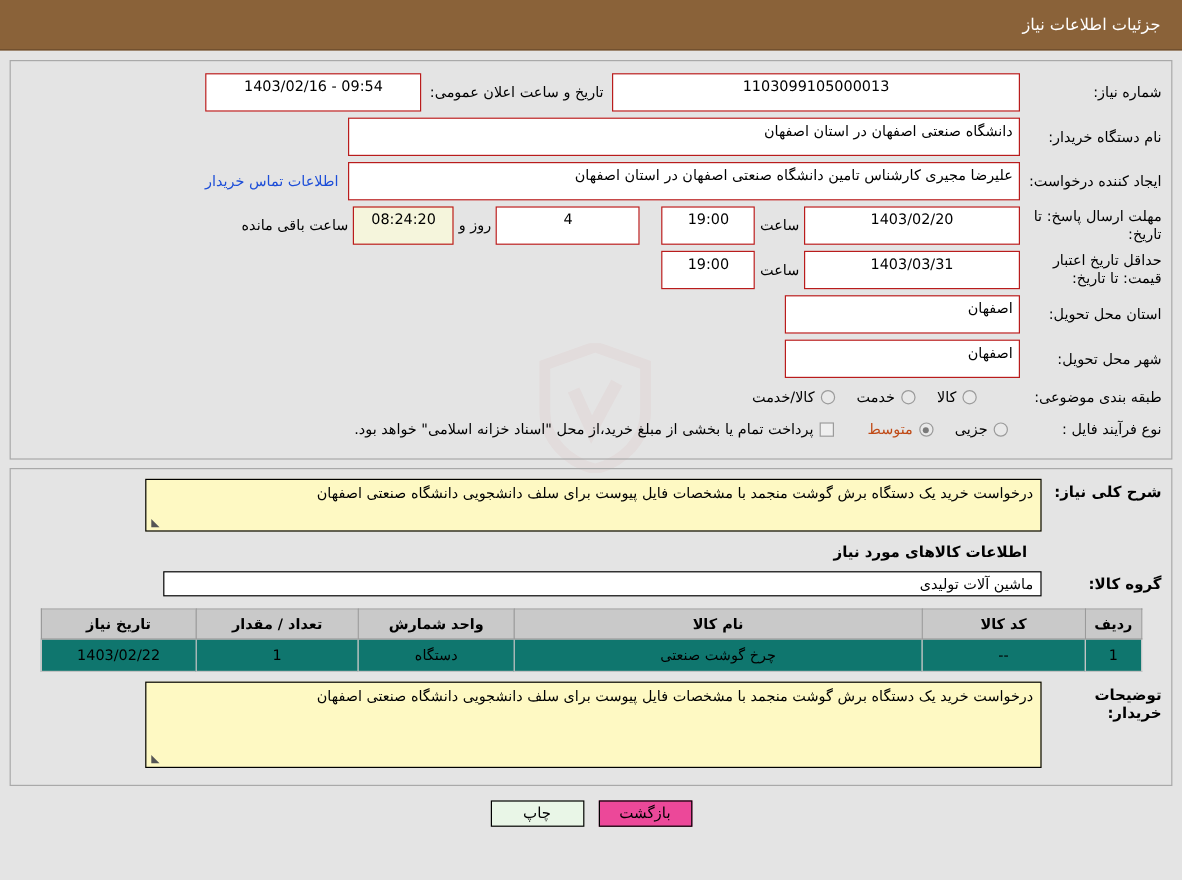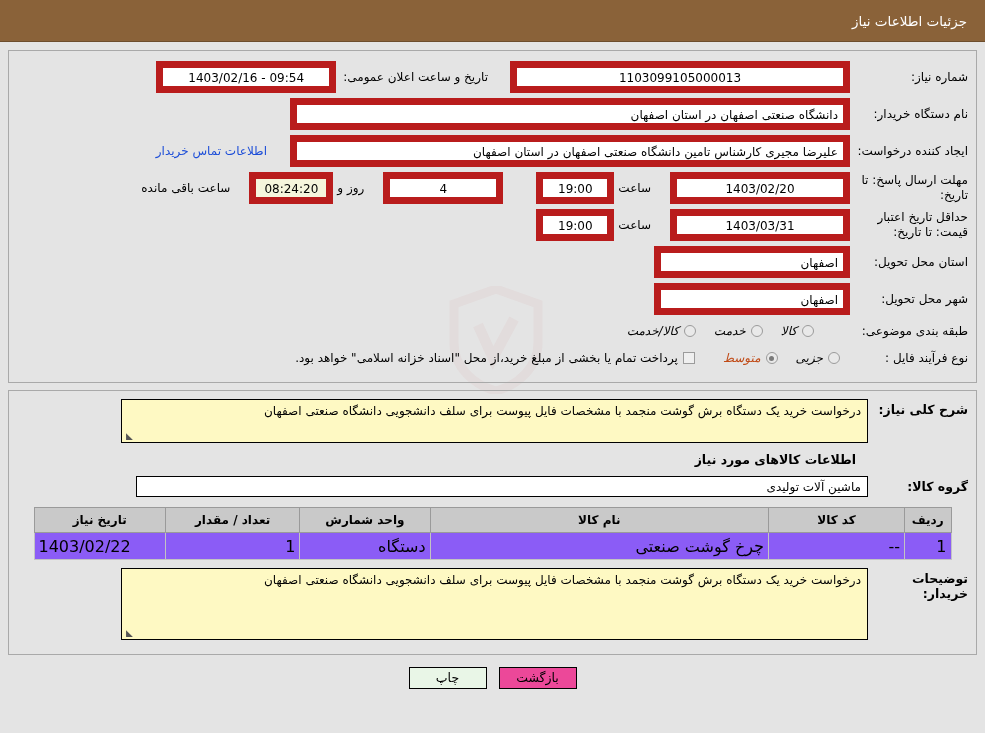--- a/index.html
+++ b/index.html
@@ -95,32 +95,31 @@
     line-height: 1.25;
   }
   .fields {
     flex: 1 1 auto;
     display: flex;
     align-items: center;
     justify-content: flex-start;
     flex-wrap: nowrap;
   }
   .box {
-    border: 7px solid #b91c1c;
+    border: 1px solid #b91c1c;
     background: #ffffff;
     height: 32px;
     line-height: 20px;
     font-size: 12px;
     padding: 0 5px;
     box-sizing: border-box;
     text-align: center;
     color: #000;
     overflow: hidden;
     white-space: nowrap;
-    margin-left: 15px;
   }
   .box.num { direction: ltr; }
   .w-need-no   { width: 340px; }
   .w-pubdate   { width: 180px; }
   .w-org       { width: 560px; text-align: right; }
   .w-creator   { width: 560px; text-align: right; }
   .w-date      { width: 180px; }
   .w-time      { width: 78px; }
   .w-days      { width: 120px; }
   .w-timer     { width: 84px; background: #f5f5dc; }
@@ -168,21 +167,21 @@
     position: relative;
   }
   .radio-dot.checked::after {
     content: "";
     position: absolute;
     left: 2.5px; top: 2.5px;
     width: 5px; height: 5px;
     border-radius: 50%;
     background: #7a7a7a;
   }
-  .radio-label { font-size: 12px; color: #000; font-style: italic; }
+  .radio-label { font-size: 12px; color: #000; }
   .radio-label.sel { color: #c04a16; }
 
   .chk {
     width: 12px; height: 12px;
     border: 1px solid #9b9b9b;
     background: #efefef;
     display: inline-block;
     margin-left: 5px;
     box-sizing: border-box;
   }
@@ -278,23 +277,24 @@
     height: 22px;
     padding: 1px 4px;
     color: #000;
     text-align: center;
     white-space: nowrap;
   }
   table.items td {
     border: 1px solid #c3c3c3;
     height: 24px;
     padding: 1px 4px;
-    background: #8b5cf6;
-    color: #000;
-    font-size: 16px;
+    text-align: center;
+    background: #0f766e;
+    color: #000;
+    font-size: 12px;
   }
   .col-radif { width: 38px; }
   .col-code  { width: 135px; }
   .col-name  { width: 355px; }
   .col-unit  { width: 125px; }
   .col-qty   { width: 130px; }
   .col-date  { width: 125px; }
 
   
   .footer {

